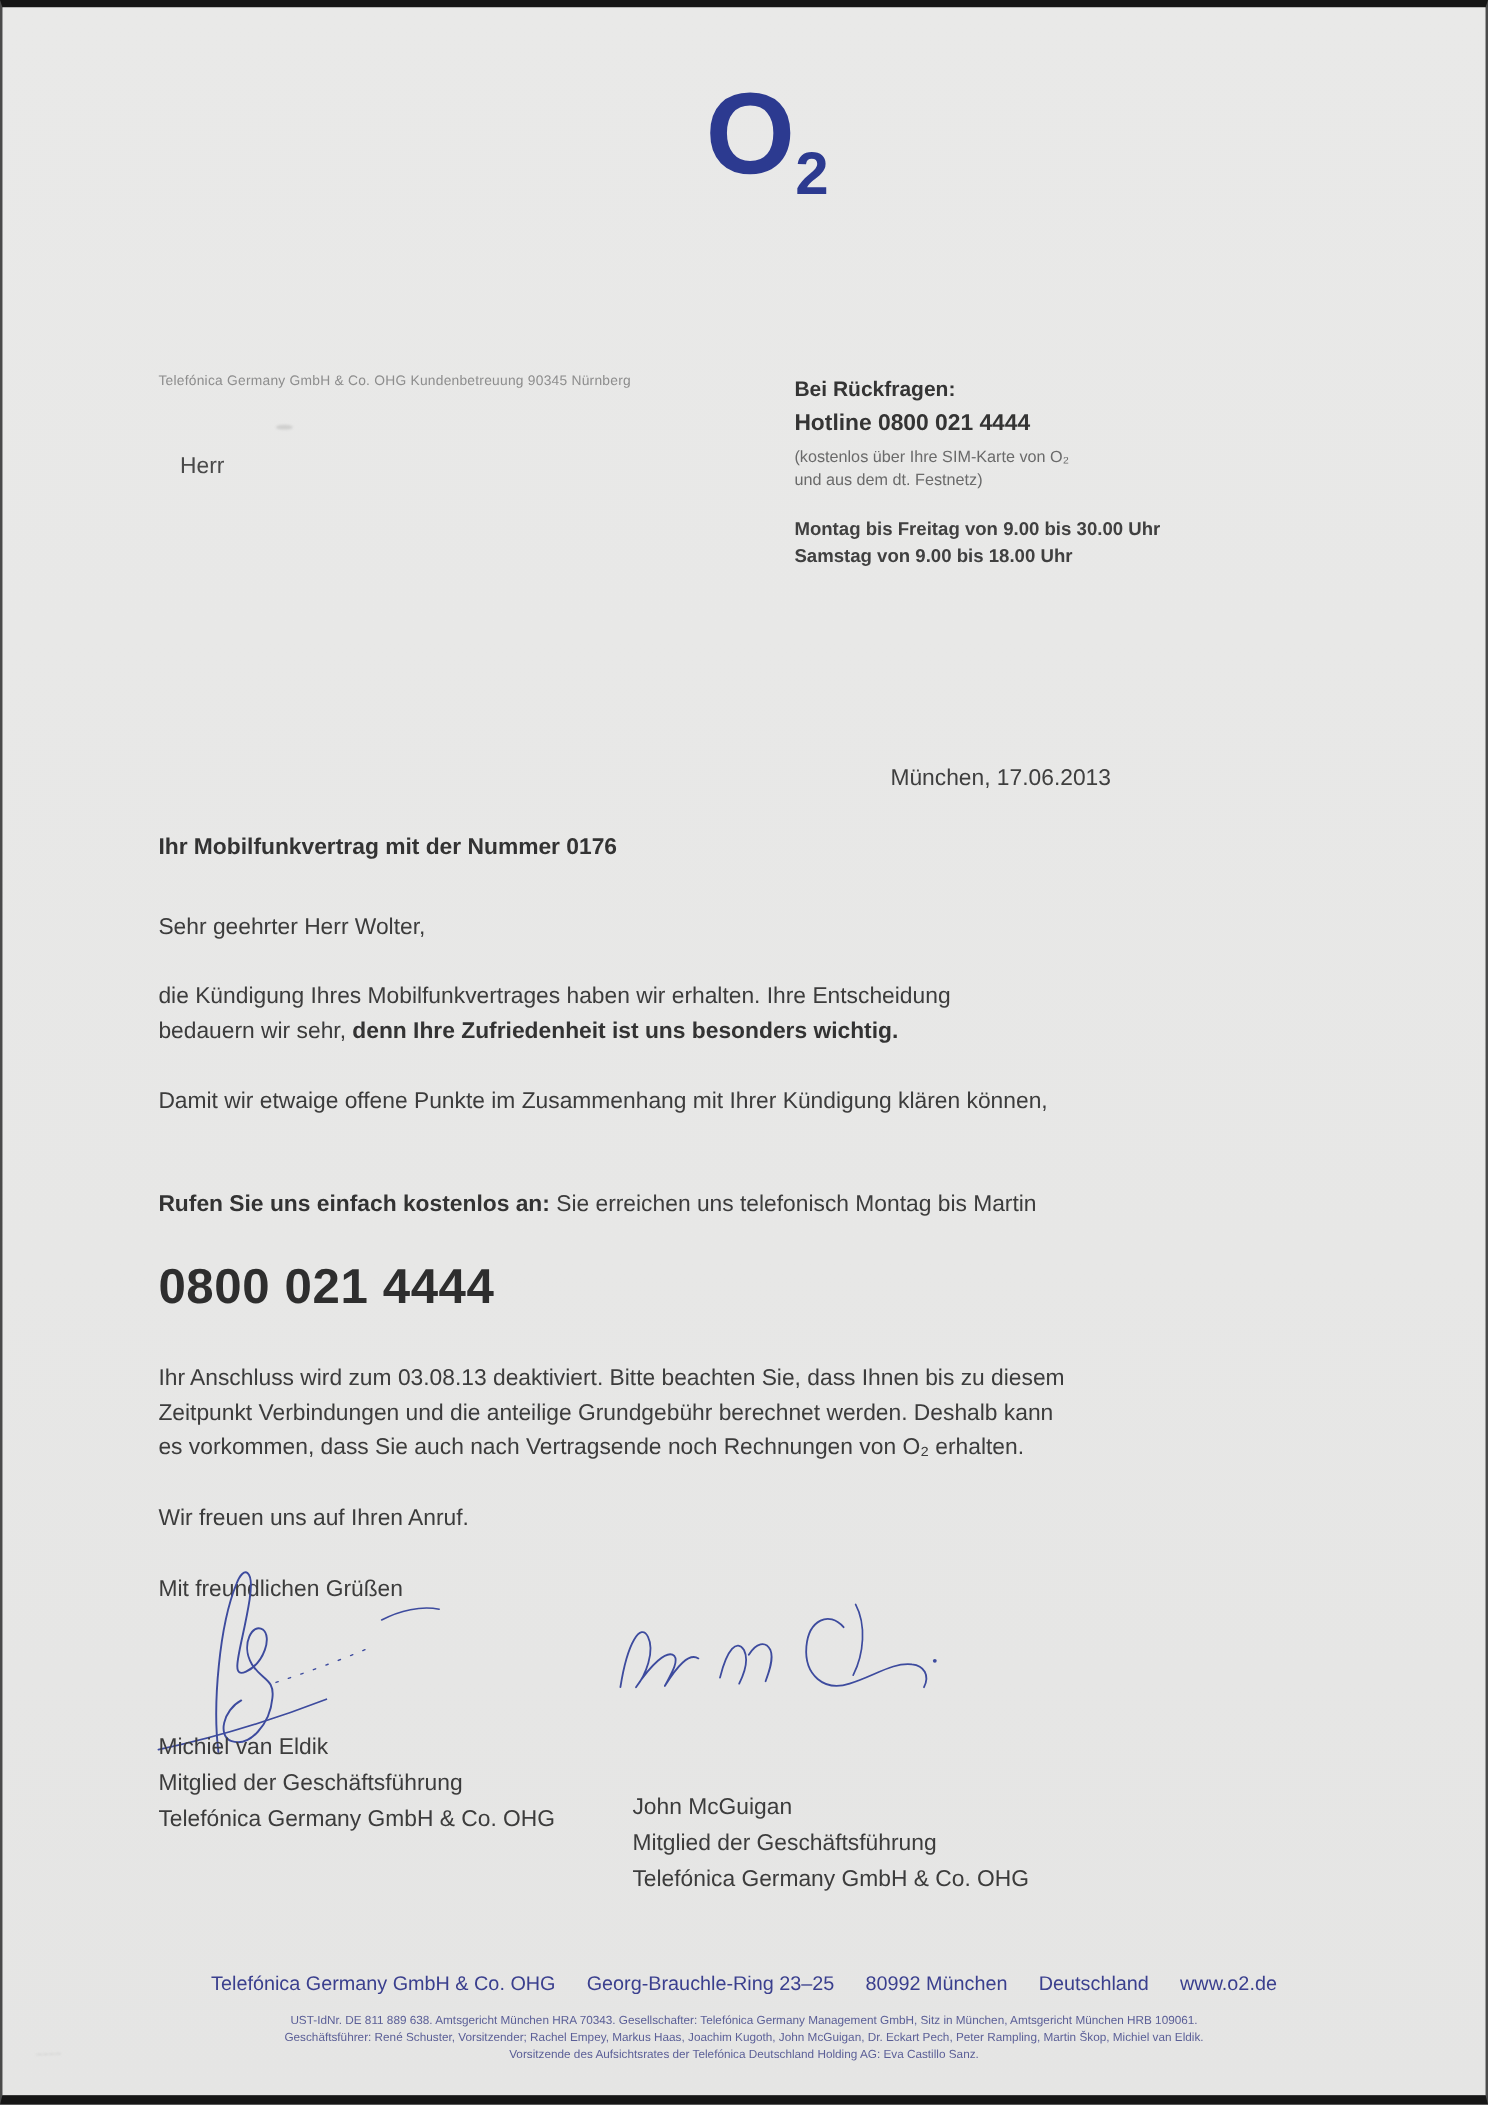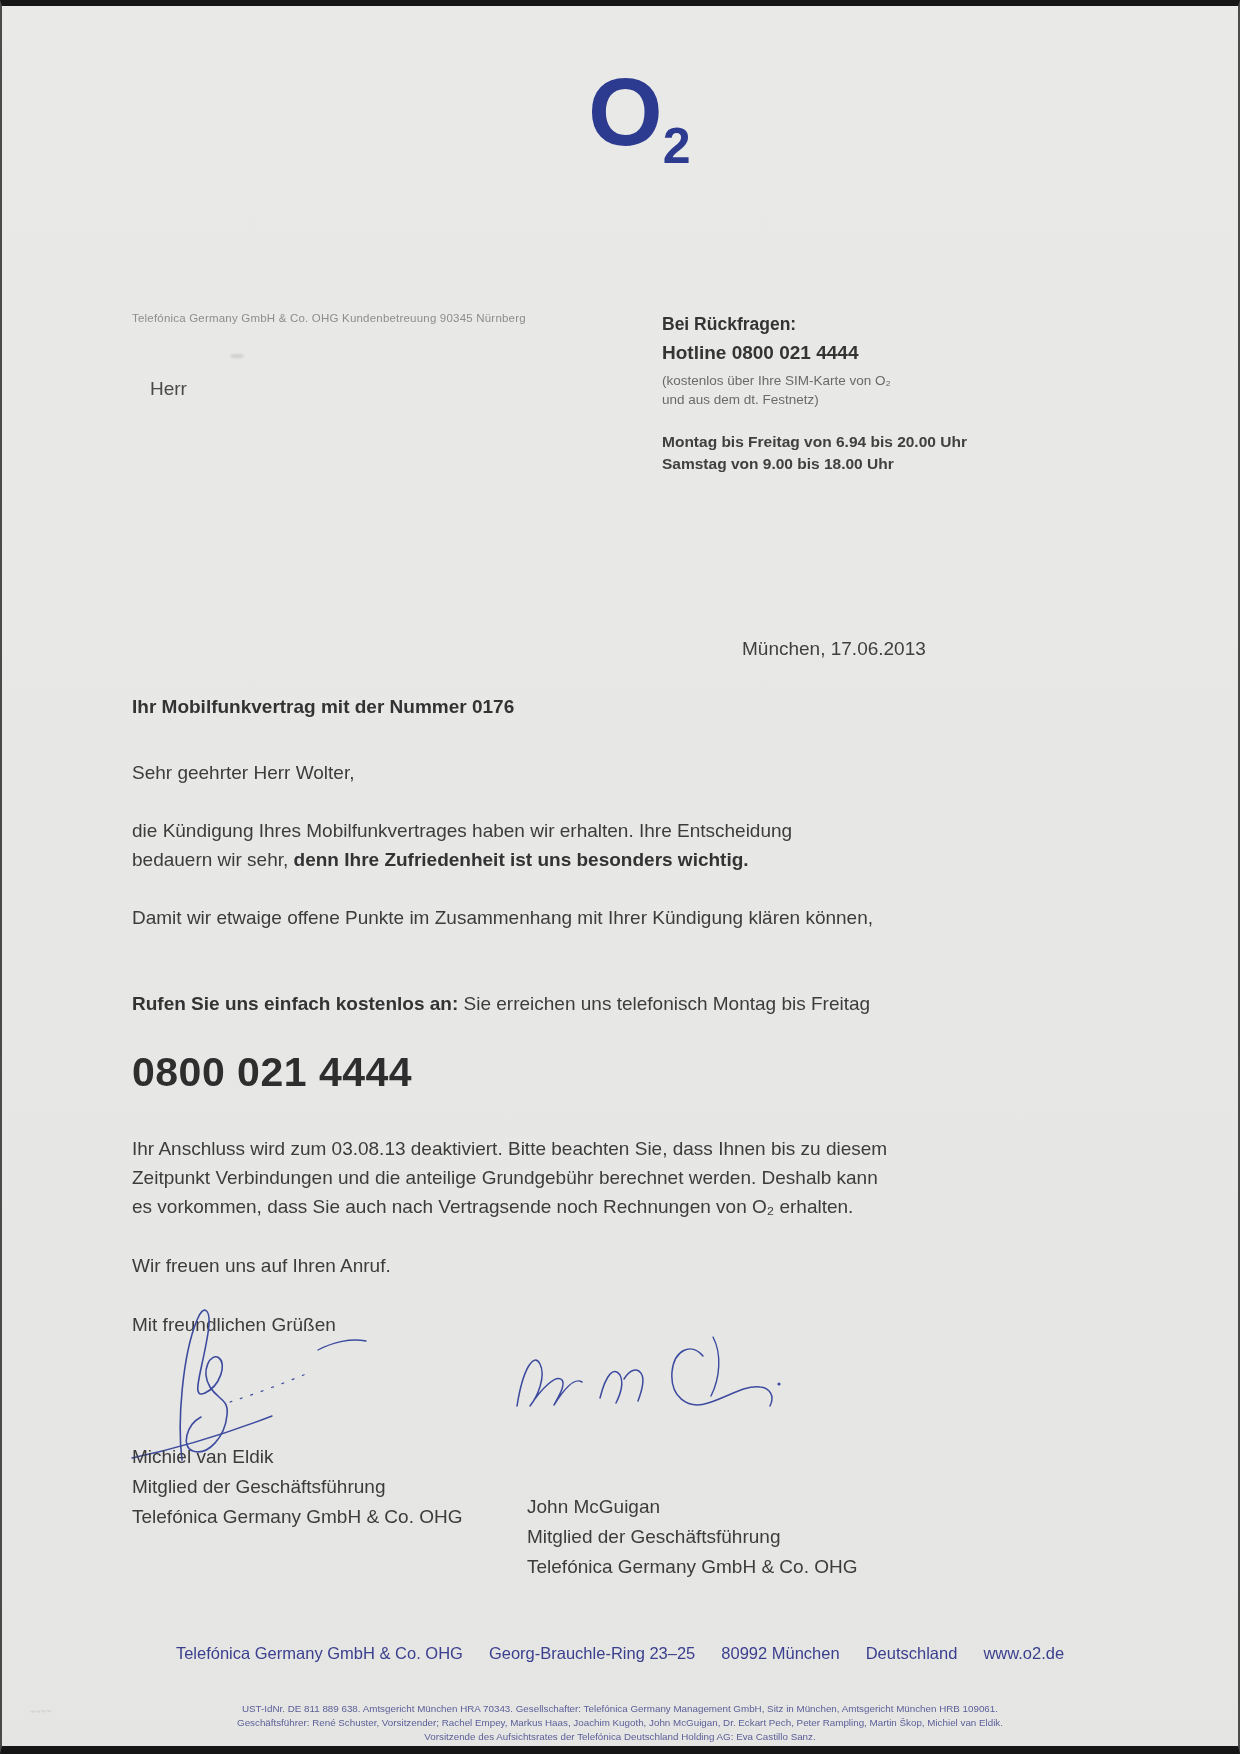--- a/index.html
+++ b/index.html
@@ -49,21 +49,21 @@
   
   .sig-ink{stroke:#3d4b9e;fill:none;stroke-linecap:round;stroke-linejoin:round;}
   .sig-left{left:118px;top:1292px;}
   .sig-right{left:505px;top:1318px;}
   .sigblock{font-size:19px;line-height:30px;color:#3c3c3c;}
   .sigblock-left{left:130px;top:1436px;}
   .sigblock-right{left:525px;top:1486px;}
   
   .footer-main{left:0;top:1638px;width:100%;display:flex;justify-content:center;gap:26px;
     font-size:16.5px;color:#3a3f8e;}
-  .fineprint{left:0;top:1672px;width:100%;text-align:center;font-size:9.8px;line-height:14px;color:#5b5f97;margin-top:24px;}
+  .fineprint{left:0;top:1672px;width:100%;text-align:center;font-size:9.8px;line-height:14px;color:#5b5f97;}
   .scan-artifact{left:28px;top:1700px;width:46px;height:10px;color:#c6c6c4;font-size:9px;
     filter:blur(.7px);transform:rotate(-2deg);}
   .smudge{left:228px;top:348px;width:14px;height:4px;background:#cfcfce;border-radius:50%;filter:blur(1px);}
 </style>
 </head>
 <body>
 
 <div class="page">
 
   <div class="abs logo">
@@ -74,42 +74,42 @@
 
   <div class="abs recipient">Herr</div>
   <div class="abs smudge"></div>
 
   <div class="abs contact">
     <div class="head">Bei Rückfragen:</div>
     <div class="hotline">Hotline 0800 021 4444</div>
     <div class="note">(kostenlos über Ihre SIM-Karte von O₂</div>
     <div class="note">und aus dem dt. Festnetz)</div>
     <div class="hours">
-      <div>Montag bis Freitag von 6.94 bis 20.00 Uhr</div>
+      <div>Montag bis Freitag von 9.00 bis 30.00 Uhr</div>
       <div>Samstag von 9.00 bis 18.00 Uhr</div>
     </div>
   </div>
 
   <div class="abs dateline">München, 17.06.2013</div>
 
   <div class="abs subject">Ihr Mobilfunkvertrag mit der Nummer 0176</div>
 
   <div class="abs body-block salutation">Sehr geehrter Herr Wolter,</div>
 
   <div class="abs body-block p1">
     <div>die Kündigung Ihres Mobilfunkvertrages haben wir erhalten. Ihre Entscheidung</div>
     <div><span>bedauern wir sehr, </span><b>denn Ihre Zufriedenheit ist uns besonders wichtig.</b></div>
   </div>
 
   <div class="abs body-block p2">
     <div>Damit wir etwaige offene Punkte im Zusammenhang mit Ihrer Kündigung klären können,</div>
   </div>
 
   <div class="abs body-block p3">
-    <div><b>Rufen Sie uns einfach kostenlos an:</b><span> Sie erreichen uns telefonisch Montag bis Freitag</span></div>
+    <div><b>Rufen Sie uns einfach kostenlos an:</b><span> Sie erreichen uns telefonisch Montag bis Martin</span></div>
   </div>
 
   <div class="abs phone-big">0800 021 4444</div>
 
   <div class="abs body-block p4">
     <div>Ihr Anschluss wird zum 03.08.13 deaktiviert. Bitte beachten Sie, dass Ihnen bis zu diesem</div>
     <div>Zeitpunkt Verbindungen und die anteilige Grundgebühr berechnet werden. Deshalb kann</div>
     <div>es vorkommen, dass Sie auch nach Vertragsende noch Rechnungen von O₂ erhalten.</div>
   </div>
 

